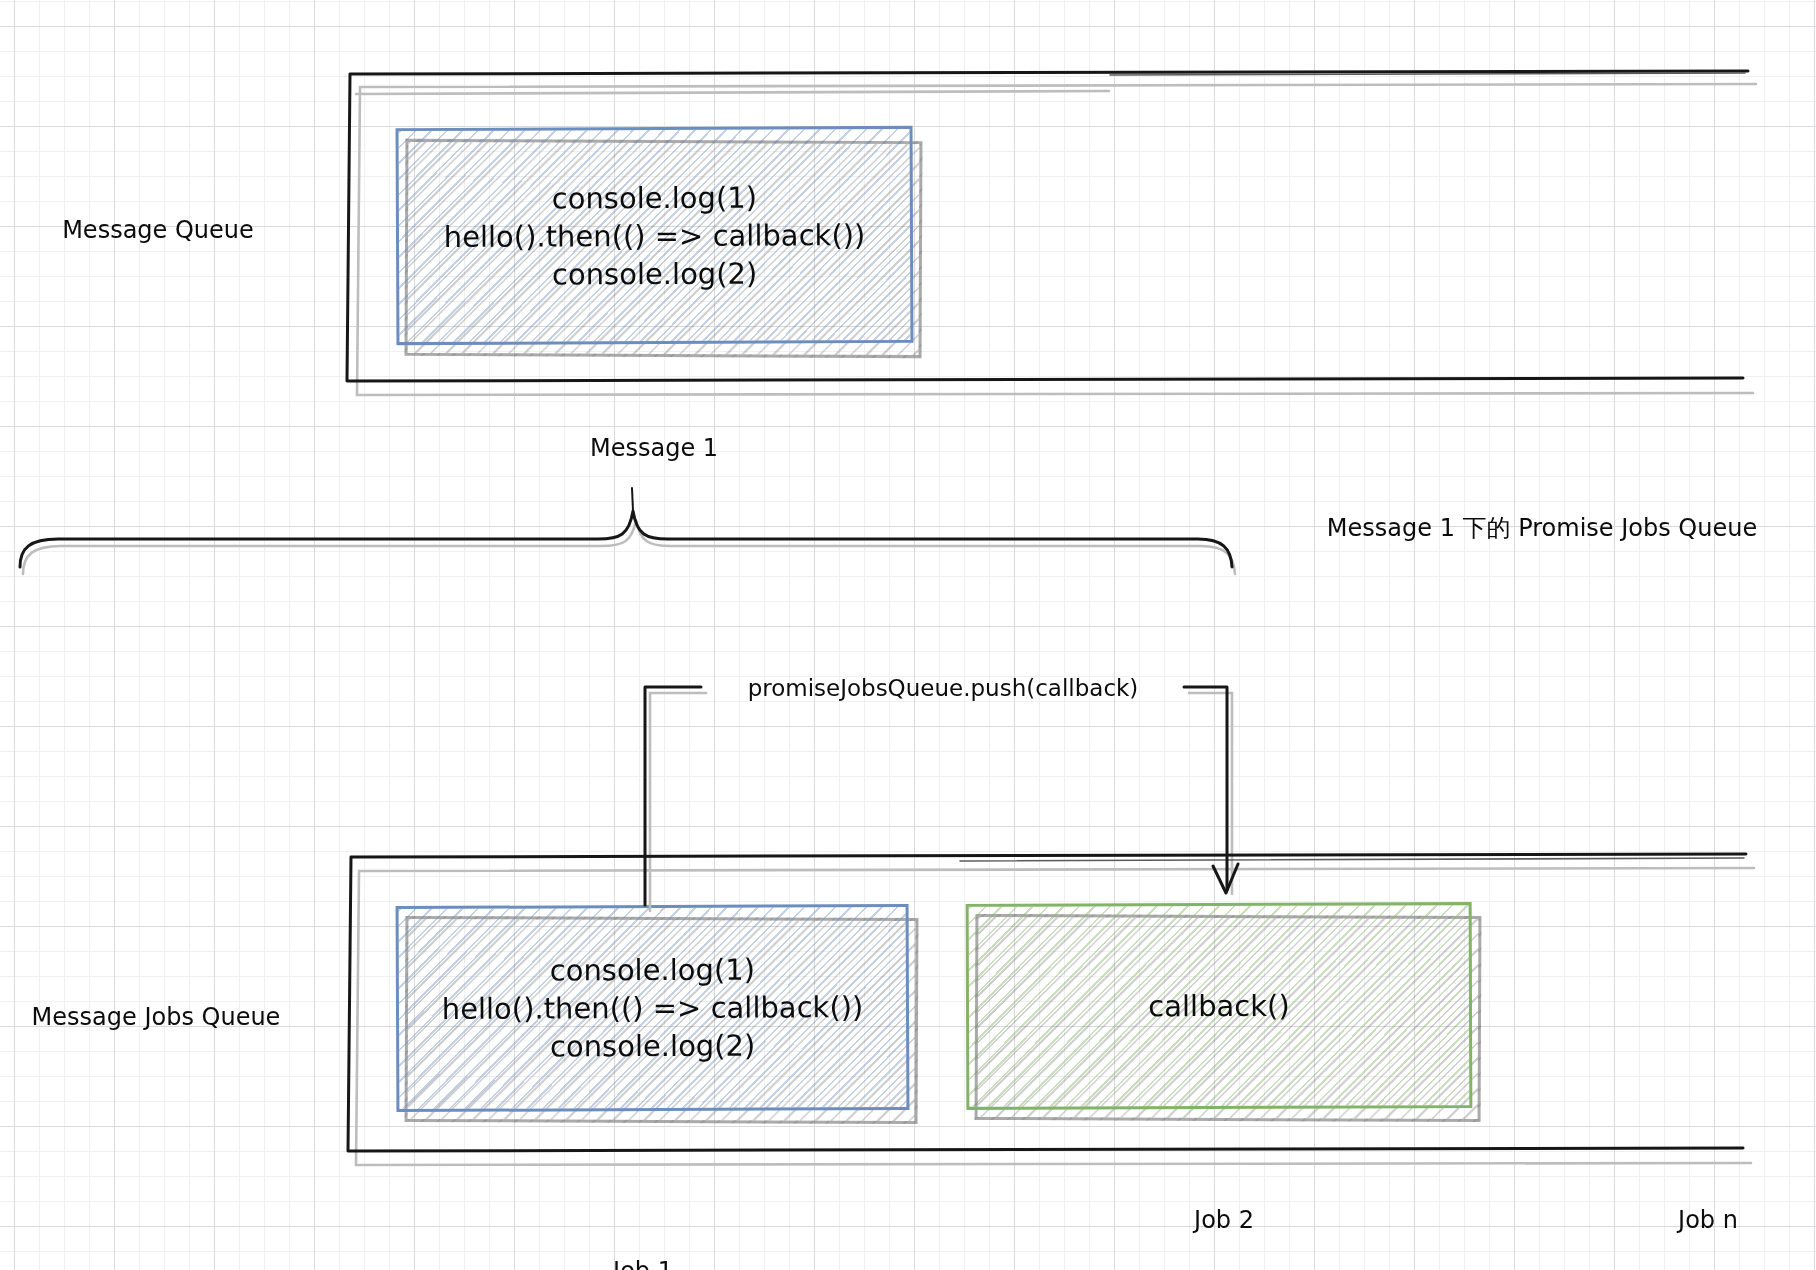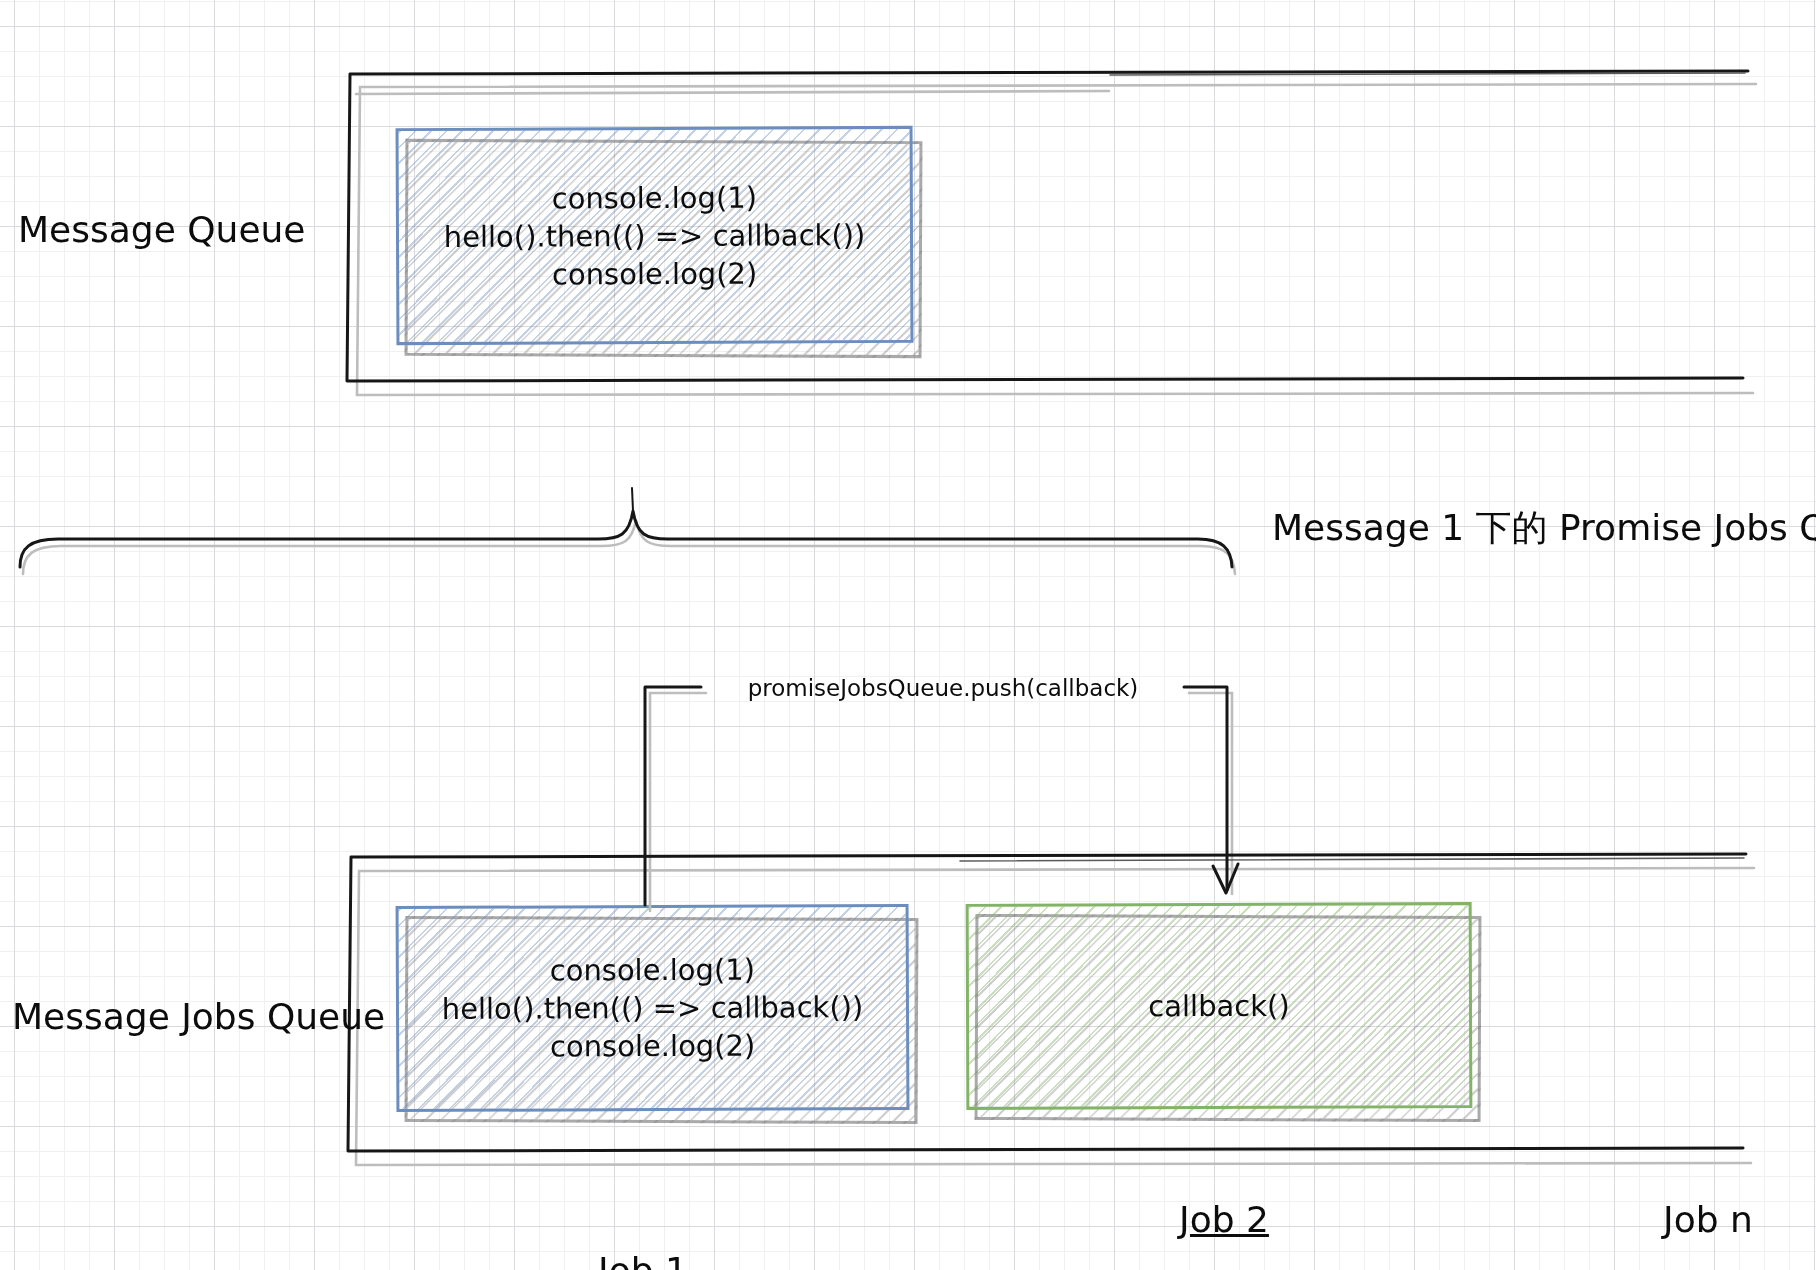--- a/index.html
+++ b/index.html
@@ -39,21 +39,21 @@
   }
   .box-shadow{
     position:absolute;z-index:2;
     border:3px solid rgba(125,125,125,.65);
     background-image:repeating-linear-gradient(135deg,rgba(90,90,90,.30) 0px,rgba(90,90,90,.30) 1.8px,transparent 1.8px,transparent 11px);
     transform:rotate(0.25deg);
   }
   .code{font-size:29px;line-height:38px;white-space:nowrap;color:#0c0c0c;}
   .lbl{
     position:absolute;z-index:7;
-    font-size:36px;line-height:40px;
+    font-size:24px;line-height:40px;
     text-align:center;white-space:nowrap;color:#0c0c0c;
   }
 </style>
 </head>
 <body>
 
 <div class="canvas">
 
   <svg class="lines" width="1816" height="1270" viewBox="0 0 1816 1270">
 
@@ -98,20 +98,21 @@
     <div class="code">console.log(1)</div>
     <div class="code">hello().then(() =&gt; callback())</div>
     <div class="code">console.log(2)</div>
   </div>
 
   <div class="box green" style="left:966px;top:903px;width:500px;height:200px;">
     <div class="code">callback()</div>
   </div>
 
   <div class="lbl" style="left:18px;top:210px;width:280px;">Message Queue</div>
+  <div class="lbl" style="left:504px;top:428px;width:300px;">Message 1</div>
   <div class="lbl" style="left:1272px;top:508px;width:540px;">Message 1 下的 Promise Jobs Queue</div>
   <div class="lbl" style="left:693px;top:668px;width:500px;font-size:23px;">promiseJobsQueue.push(callback)</div>
   <div class="lbl" style="left:12px;top:997px;width:288px;">Message Jobs Queue</div>
   <div class="lbl" style="left:543px;top:1251px;width:200px;">Job 1</div>
-  <div class="lbl" style="left:1124px;top:1200px;width:200px;text-decoration:underline;">Job 2</div>
+  <div class="lbl" style="left:1124px;top:1200px;width:200px;">Job 2</div>
   <div class="lbl" style="left:1608px;top:1200px;width:200px;">Job n</div>
 
 </div>
 
 </body></html>

